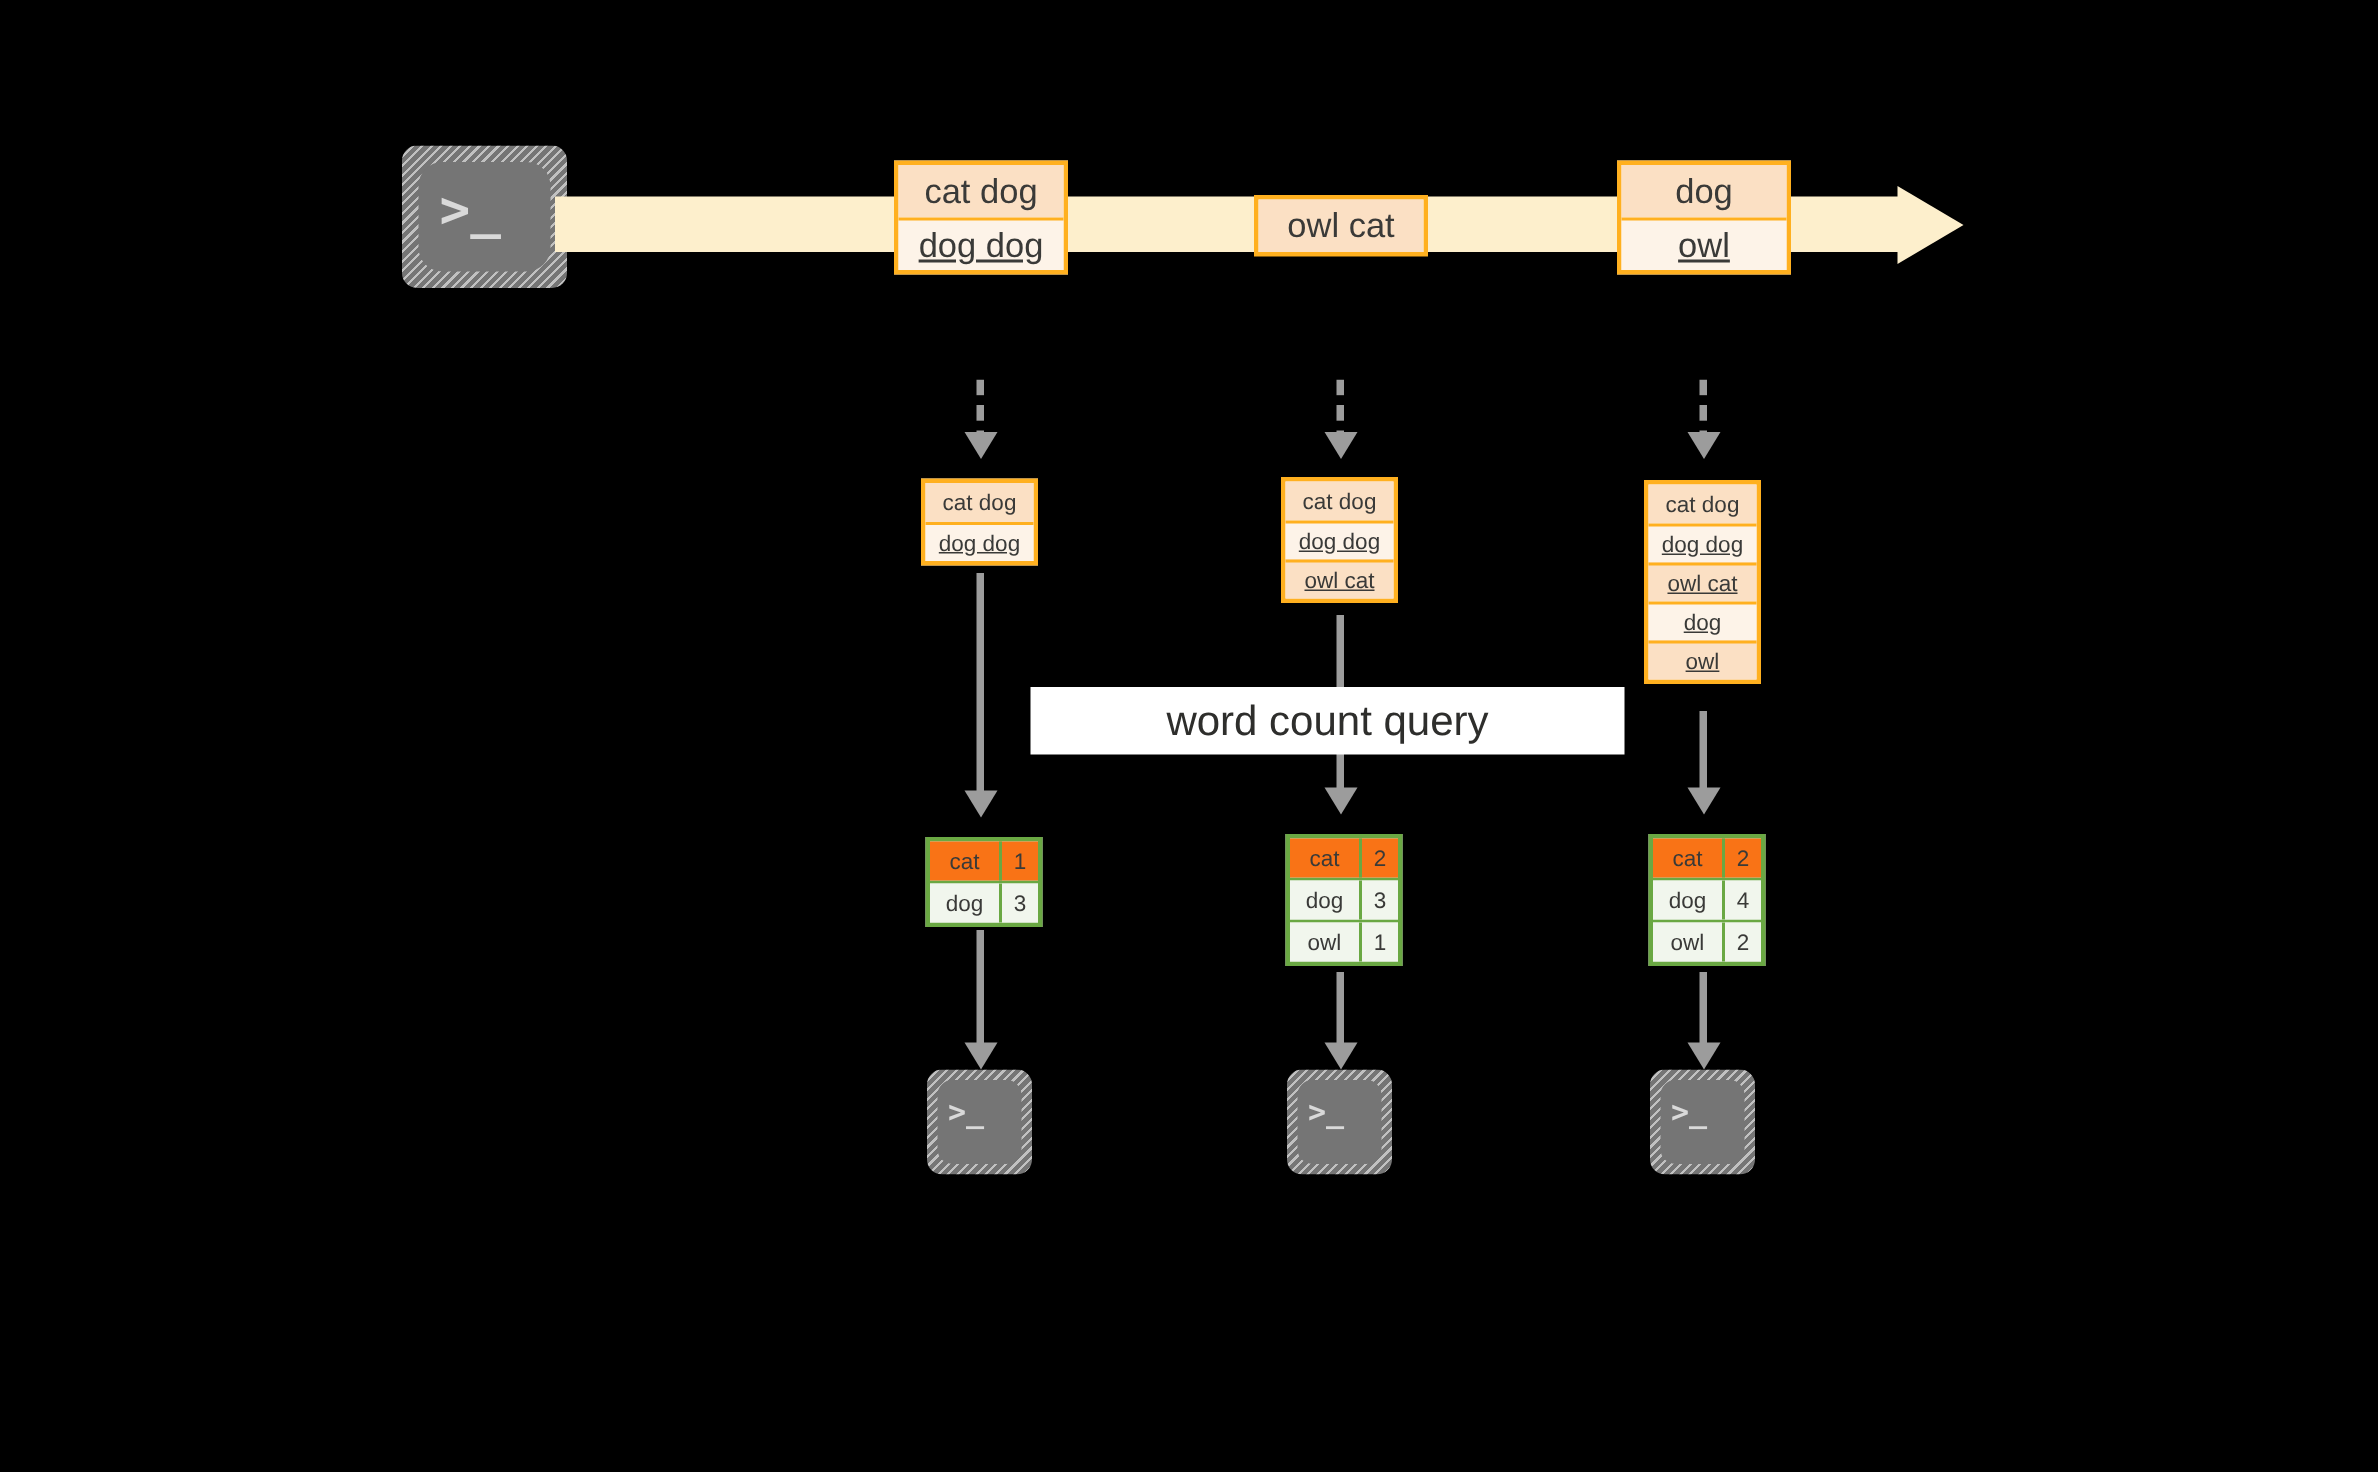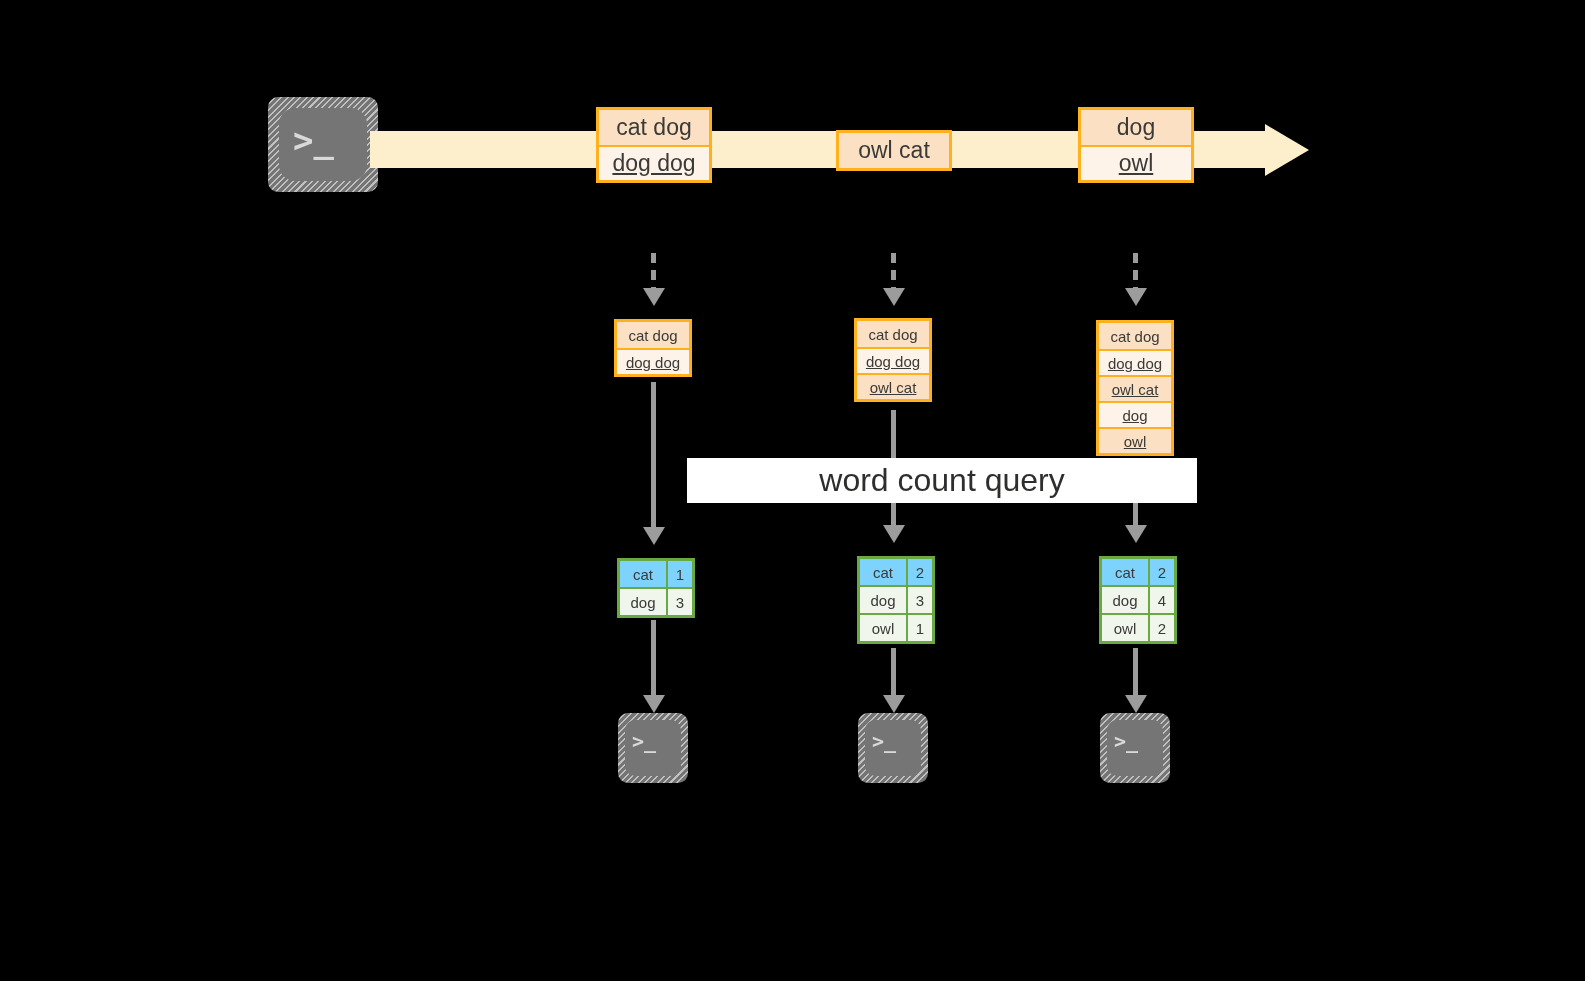--- a/index.html
+++ b/index.html
@@ -105,21 +105,21 @@
     position: absolute;
     box-sizing: border-box;
     border: 3px solid #6aa843;
     background: #f1f6ed;
   }
   .gtable .trow {
     display: flex;
     height: 26px;
   }
   .gtable .trow + .trow { border-top: 2px solid #6aa843; }
-  .gtable .trow.shade .tc { background: #7dd3fc; }
+  .gtable .trow.shade .tc { background: #f97316; }
   .gtable .tc {
     box-sizing: border-box;
     display: flex;
     align-items: center;
     justify-content: center;
     color: #3a3a38;
     font-size: 15px;
     background: #f1f6ed;
   }
   .gtable .tc.k { width: 46px; }
@@ -143,28 +143,28 @@
     border-left: 11px solid transparent;
     border-right: 11px solid transparent;
     border-top: 18px solid #9c9c9c;
   }
 
   
   .wlabel {
     position: absolute;
     left: 687px;
     top: 458px;
-    width: 510px;
+    width: 396px;
     height: 45px;
     background: #ffffff;
     display: flex;
     align-items: center;
     justify-content: center;
     color: #2e2e2c;
-    font-size: 32px;
+    font-size: 28px;
     white-space: nowrap;
   }
 </style>
 </head>
 <body>
 
 <div id="stage">
 
   <div class="term big">
     <div class="inner"></div>

